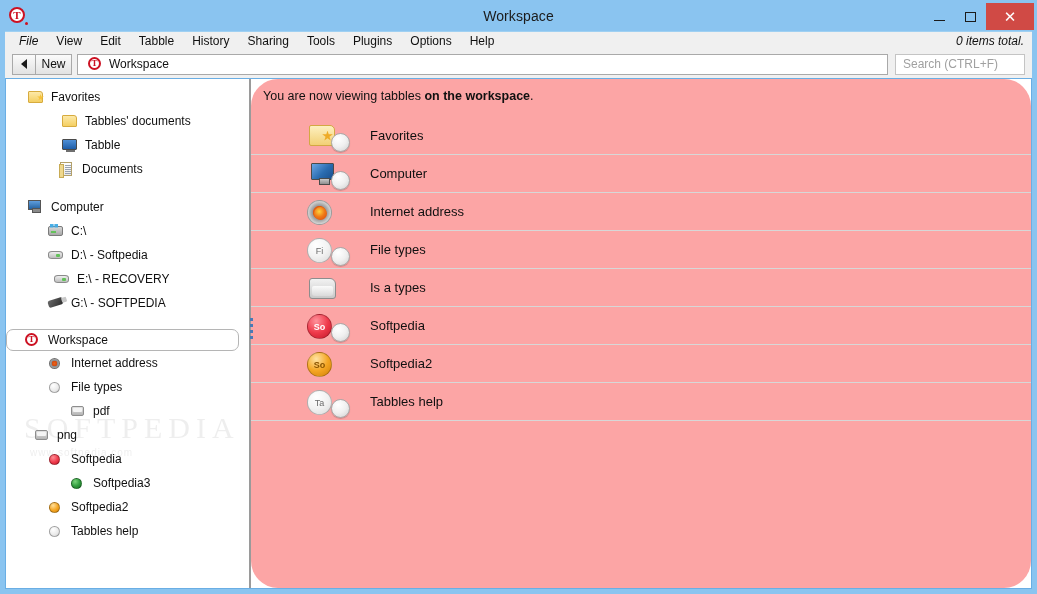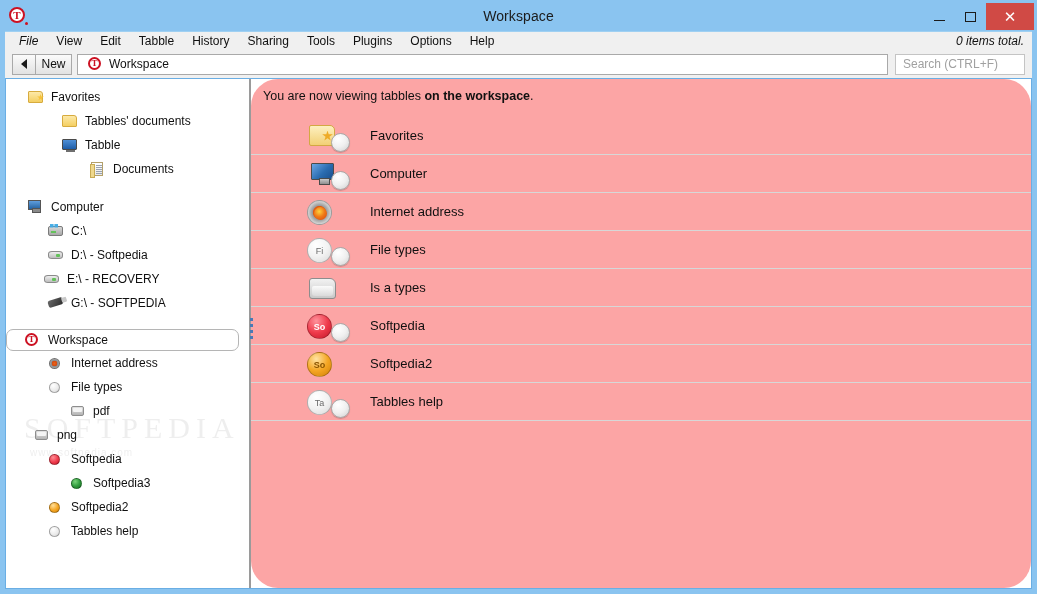--- a/index.html
+++ b/index.html
@@ -593,21 +593,21 @@
             <span class="ico-folder"></span>
           </span>
         <span class="tlabel">Tabbles' documents</span>
       </div>
       <div class="tree-node" style="padding-left:56px">
         <span class="ti">
             <span class="ico-desktop"></span>
           </span>
         <span class="tlabel">Tabble</span>
       </div>
-      <div class="tree-node" style="padding-left:84px">
+      <div class="tree-node" style="padding-left:53px">
         <span class="ti">
             <span class="ico-doc"></span>
           </span>
         <span class="tlabel">Documents</span>
       </div>
 
       <div class="gap"></div>
 
       <div class="tree-node" style="padding-left:22px">
         <span class="ti">
@@ -620,21 +620,21 @@
             <span class="ico-drive-c"></span>
           </span>
         <span class="tlabel">C:\</span>
       </div>
       <div class="tree-node" style="padding-left:42px">
         <span class="ti">
             <span class="ico-drive"></span>
           </span>
         <span class="tlabel">D:\ - Softpedia</span>
       </div>
-      <div class="tree-node" style="padding-left:38px">
+      <div class="tree-node" style="padding-left:48px">
         <span class="ti">
             <span class="ico-drive"></span>
           </span>
         <span class="tlabel">E:\ - RECOVERY</span>
       </div>
       <div class="tree-node" style="padding-left:42px">
         <span class="ti">
             <span class="ico-usb"></span>
           </span>
         <span class="tlabel">G:\ - SOFTPEDIA</span>

